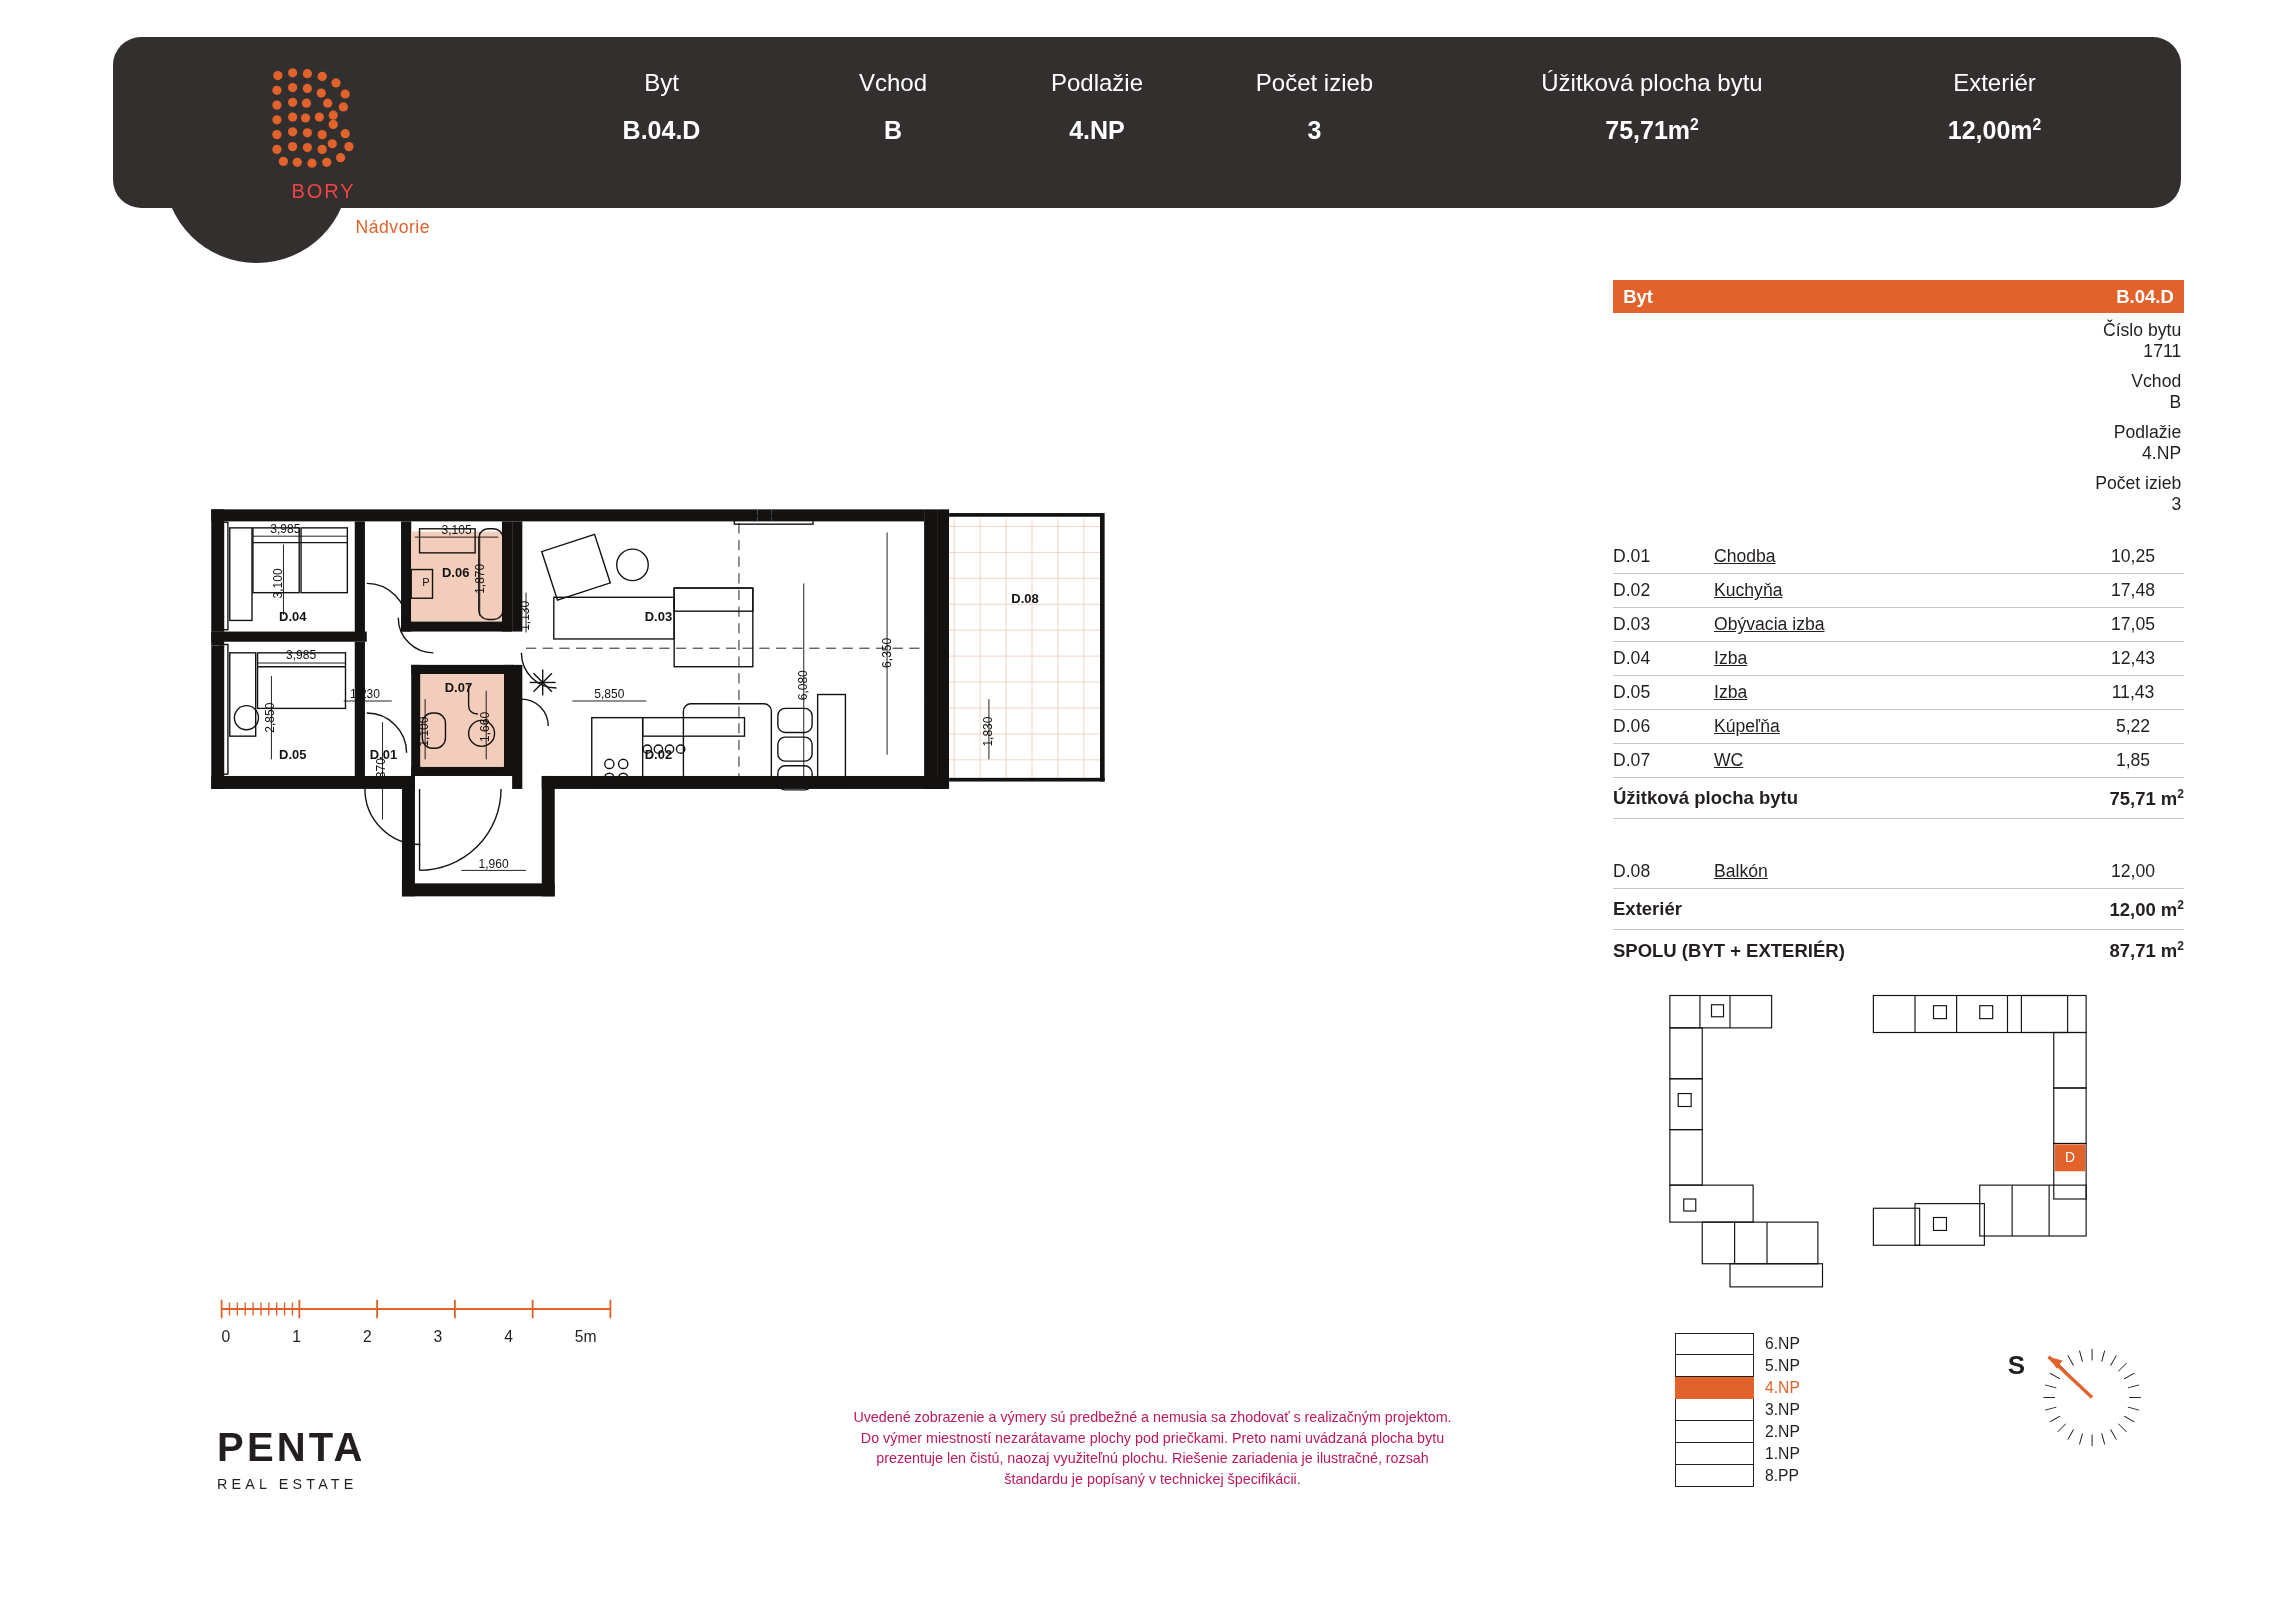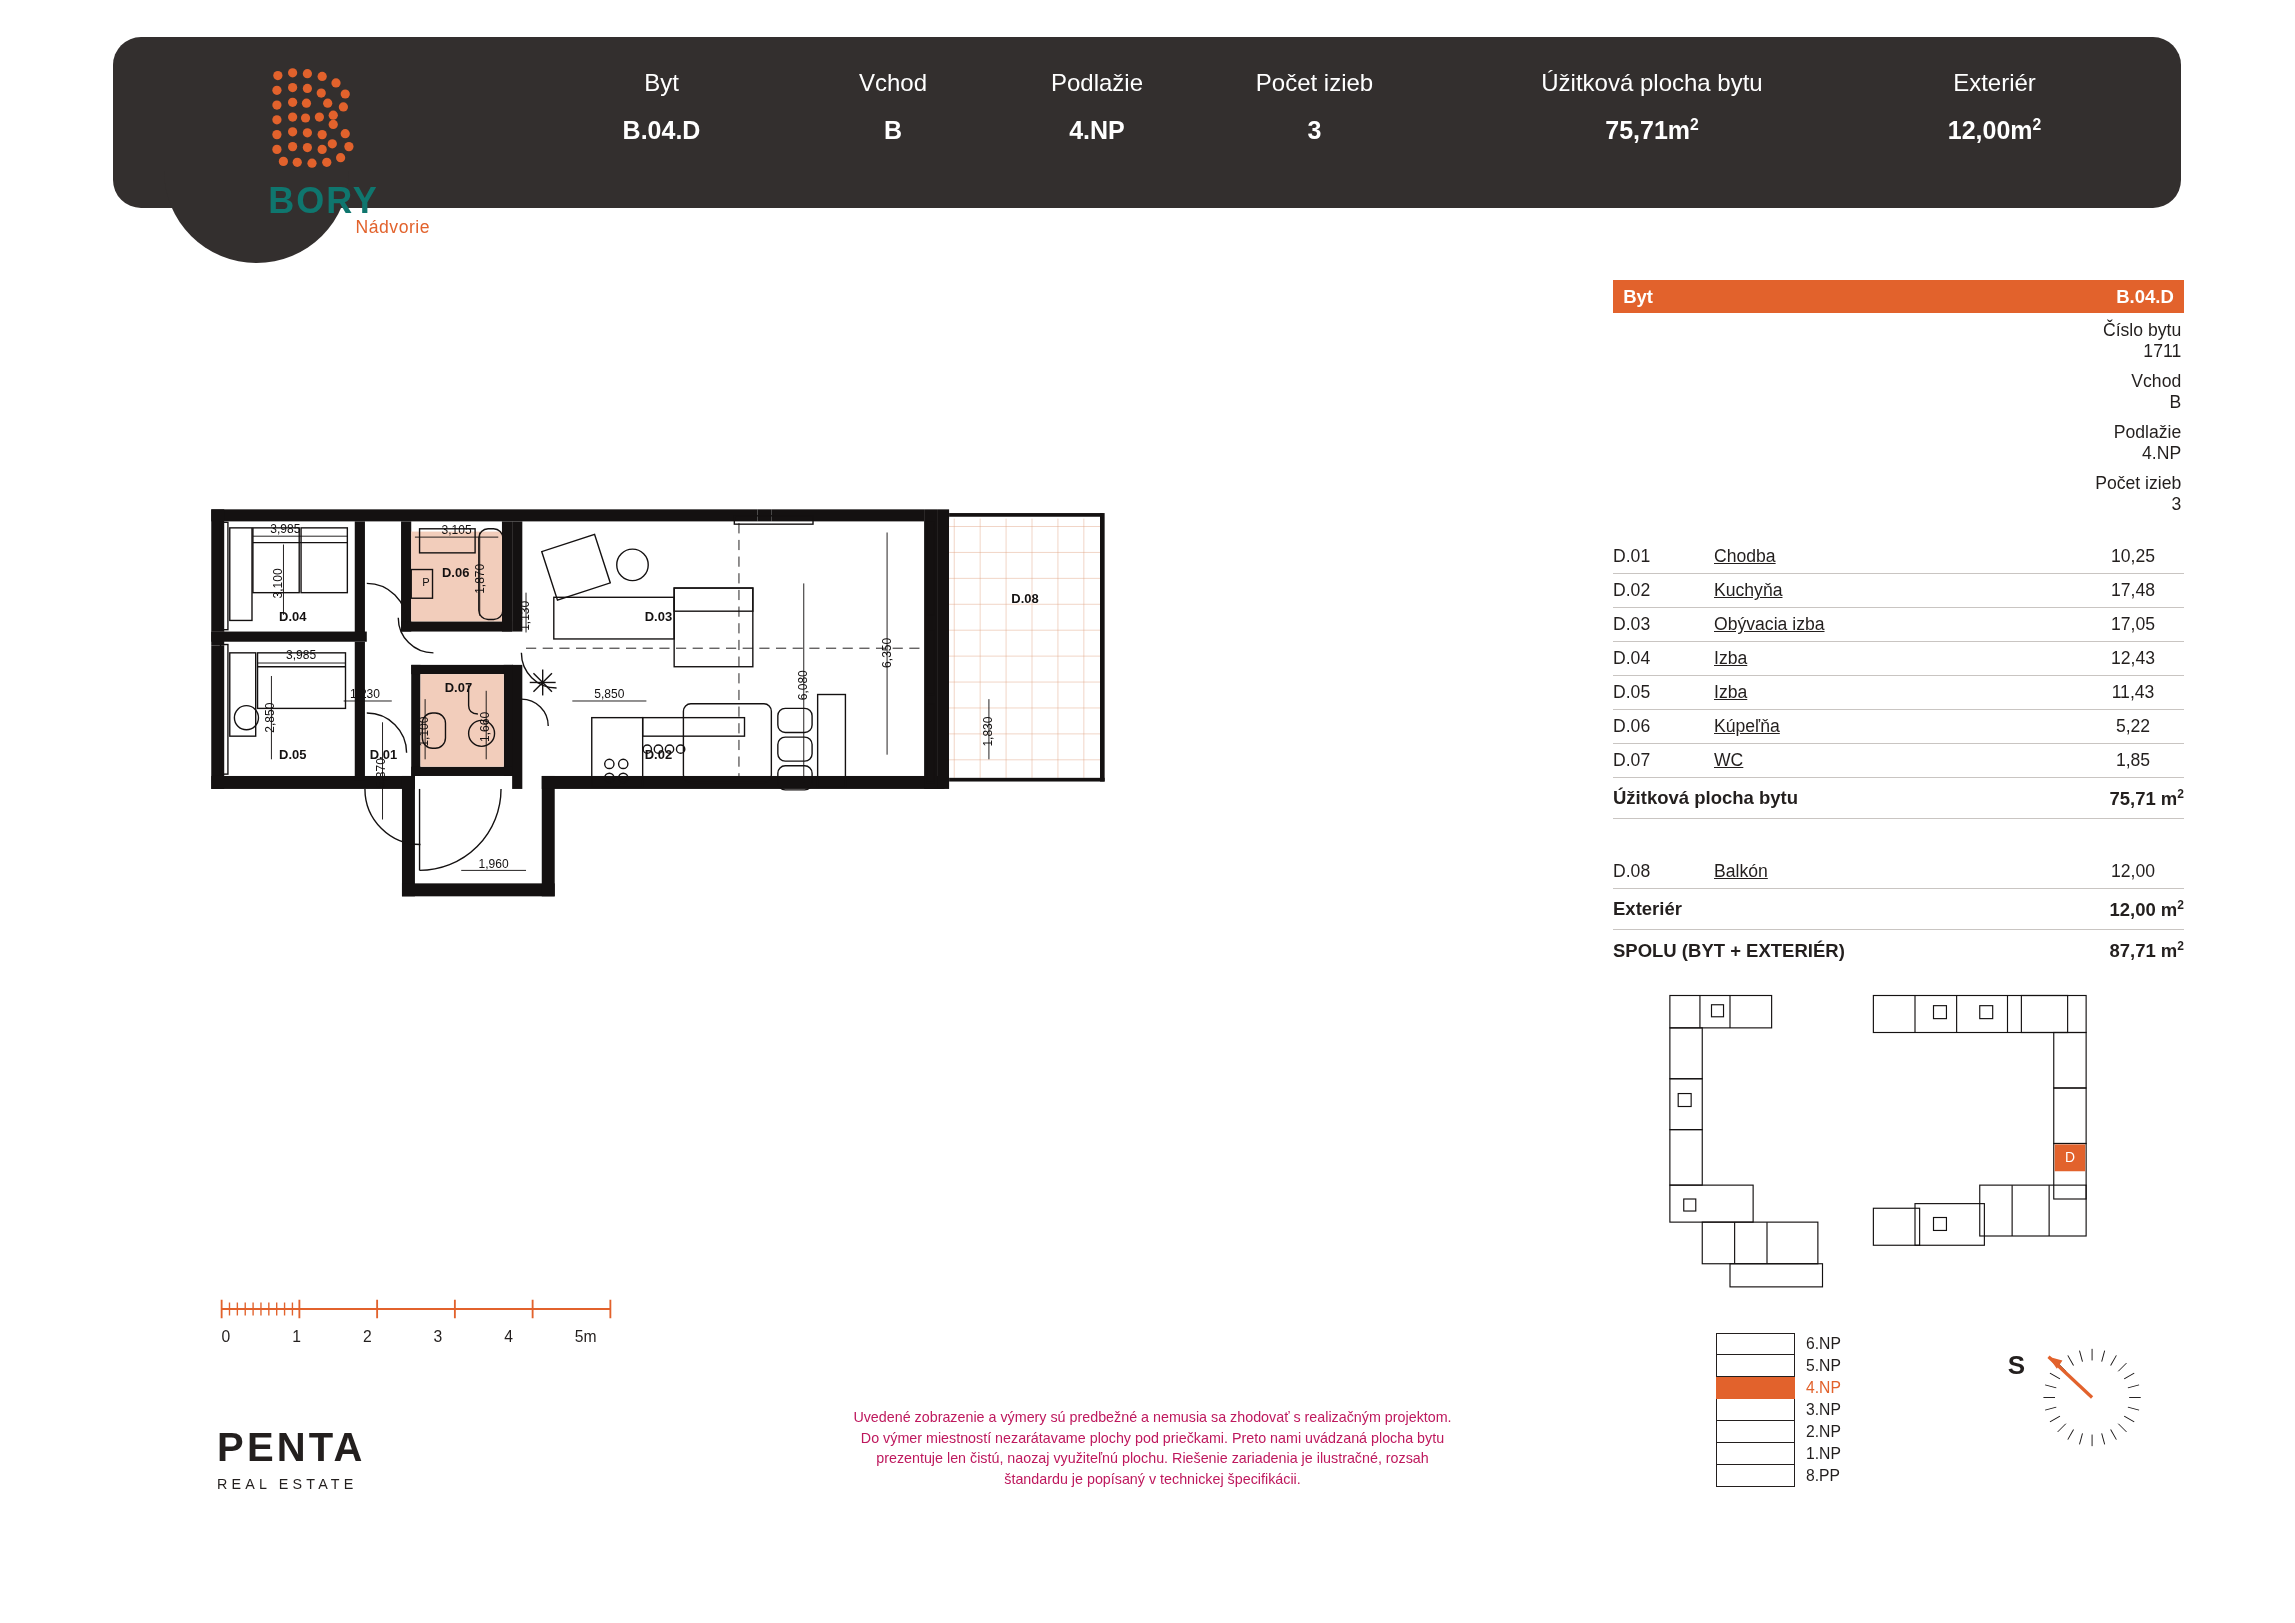--- a/index.html
+++ b/index.html
@@ -21,21 +21,21 @@
     position:absolute; left:164px; top:170px; width:185px; height:93px;
     background:#332f2e; border-radius: 0 0 93px 93px;
   }
   .logo-b {
     position:absolute; left:259px; top:65px; width:130px; height:106px;
     display:flex; align-items:center; justify-content:center;
   }
   .logo-b svg { display:block; }
   .logo-text {
     position:absolute; left:217px; top:180px; width:213px; text-align:center;
-    color:#0f766e; font-size:36px; letter-spacing:1.9px; font-weight:700;
+    color:#ef4444; font-size:20px; letter-spacing:1.9px; font-weight:400;
   }
   .logo-sub {
     position:absolute; left:217px; top:217px; width:213px; text-align:right;
     color:#e2622c; font-size:17.6px; letter-spacing:0.5px;
   }
   .hdr-cols {
     position:absolute; left:532px; top:69px; width:1596px; height:106px;
     display:flex; align-items:flex-start;
   }
   .hdr-col { display:flex; flex-direction:column; align-items:center; justify-content:flex-start; }
@@ -93,21 +93,21 @@
   .penta { position:absolute; left:217px; top:1425px; }
   .penta .p1 { font-size:40px; font-weight:700; letter-spacing:3.2px; color:#231f1e; }
   .penta .p2 { font-size:14.3px; letter-spacing:4.2px; color:#231f1e; margin-top:5.6px; }
 
   
   .keyplan { position:absolute; left:1656px; top:986px; width:518px; height:315px; }
   .keyplan svg { display:block; }
 
   
   .floors { position:absolute; left:1675px; top:1333px; width:213px; }
-  .floor-row { display:flex; align-items:center; height:22px;margin-left:41px; }
+  .floor-row { display:flex; align-items:center; height:22px; }
   .floor-box { width:79px; height:22px; border:0.9px solid #231f1e; border-top:none; background:#ffffff; }
   .floor-row:first-child .floor-box { border-top:0.9px solid #231f1e; }
   .floor-row.active .floor-box { background:#e2622c; border-color:#e2622c; }
   .floor-lbl { margin-left:11px; font-size:15.7px; }
   .floor-row.active .floor-lbl { color:#e2622c; }
 
   
   .compass { position:absolute; left:2004px; top:1328px; width:153px; height:139px; }
   .compass svg { display:block; }
   .compass .s-letter { position:absolute; left:3.7px; top:22px; font-size:26px; font-weight:700; }

